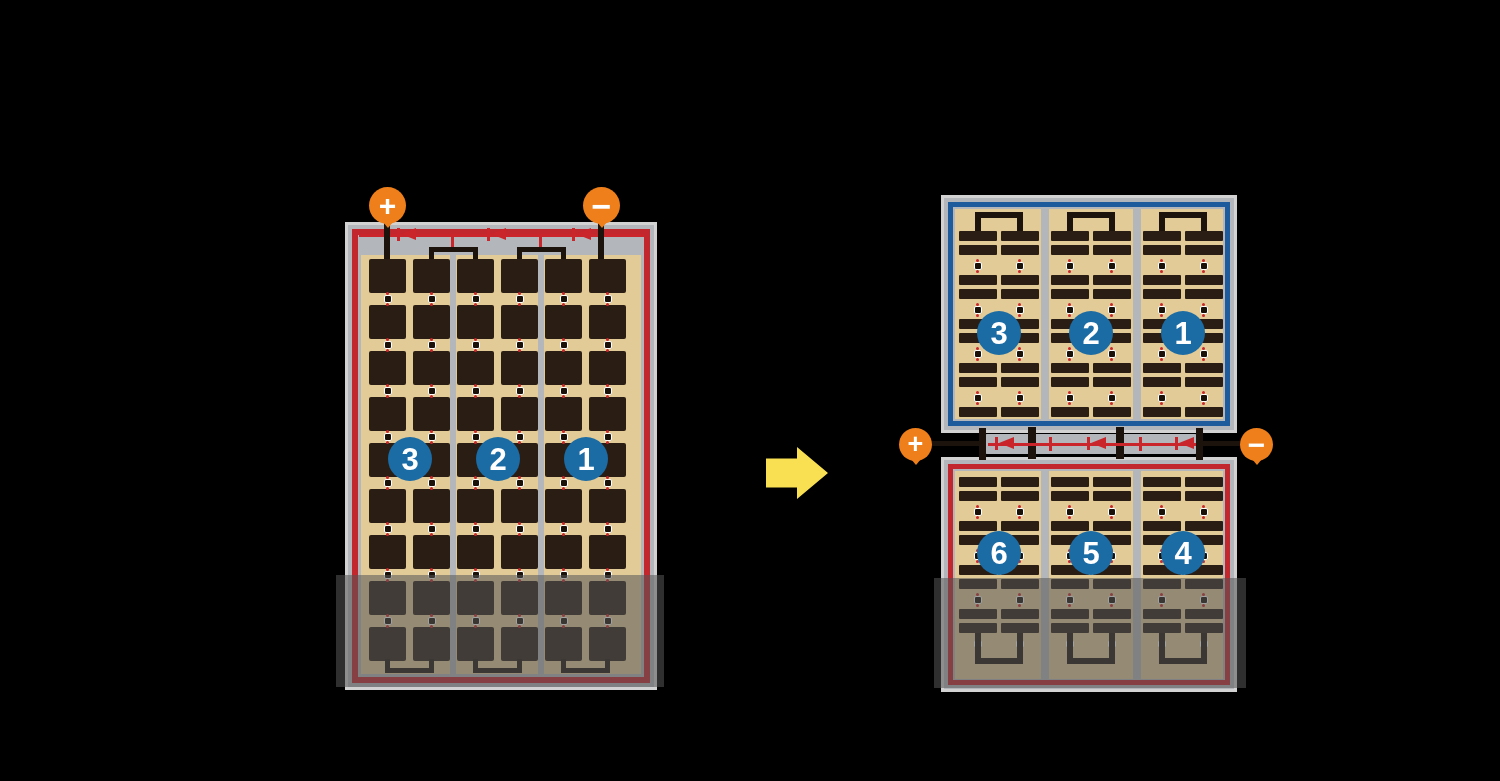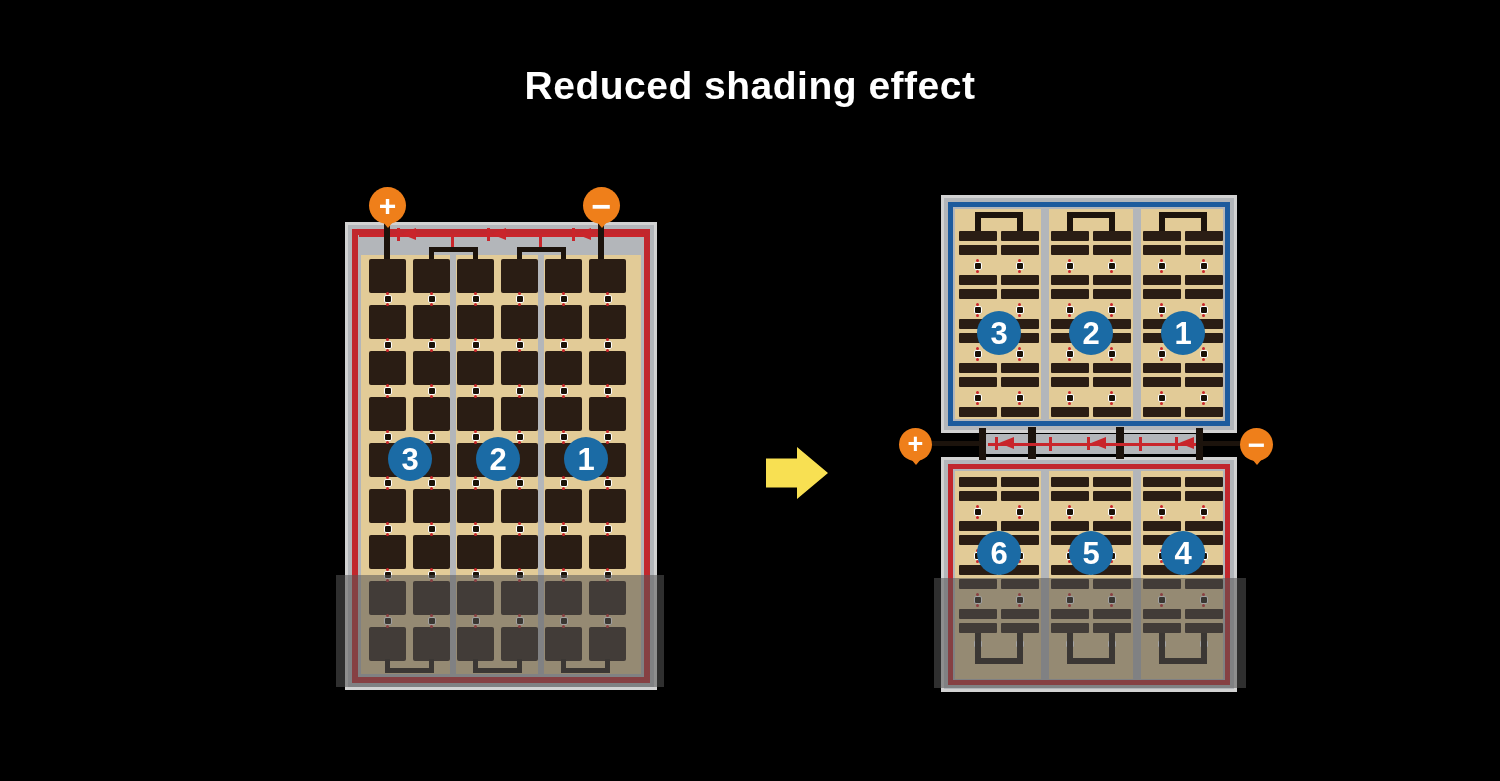--- a/index.html
+++ b/index.html
@@ -23,21 +23,20 @@
   .rd{display:block;width:3px;height:3px;border-radius:50%;background:#c9252b;}
   .bk{display:block;width:6px;height:6px;border:1px solid #fff;border-radius:2px;background:#1a1208;}
   .dotwrap{position:absolute;display:flex;flex-direction:column;align-items:center;
            justify-content:space-between;}
 </style>
 </head>
 <body style="background: rgb(0, 0, 0);">
 
 <div class="stage">
 
-  <div class="title">Reduced shading effect</div>
 
   <div id="panels" class="abs" style="left:0;top:0;width:1500px;height:781px;">
       <div class="abs" style="left: 345px; top: 222px; width: 312px; height: 468px; background: rgb(179, 182, 186); border: 3px solid rgb(210, 210, 210);"></div>
       <div class="abs" style="left: 361px; top: 238px; width: 280px; height: 436px; background: rgb(226, 203, 151);"></div>
       <div class="abs" style="left: 361px; top: 238px; width: 280px; height: 17px; background: rgb(179, 182, 186);"></div>
       <div class="abs" style="left: 450px; top: 238px; width: 6px; height: 436px; background: rgb(179, 182, 186);"></div>
       <div class="abs" style="left: 538px; top: 238px; width: 6px; height: 436px; background: rgb(179, 182, 186);"></div>
       <div class="abs" style="left: 352px; top: 229px; width: 298px; height: 454px; border: 6px solid rgb(193, 39, 45);"></div>
       <div class="abs" style="left: 359px; top: 234px; width: 285px; height: 3px; background: rgb(201, 37, 43);"></div>
       <div class="abs" style="left: 451px; top: 234px; width: 3px; height: 16px; background: rgb(201, 37, 43);"></div>

